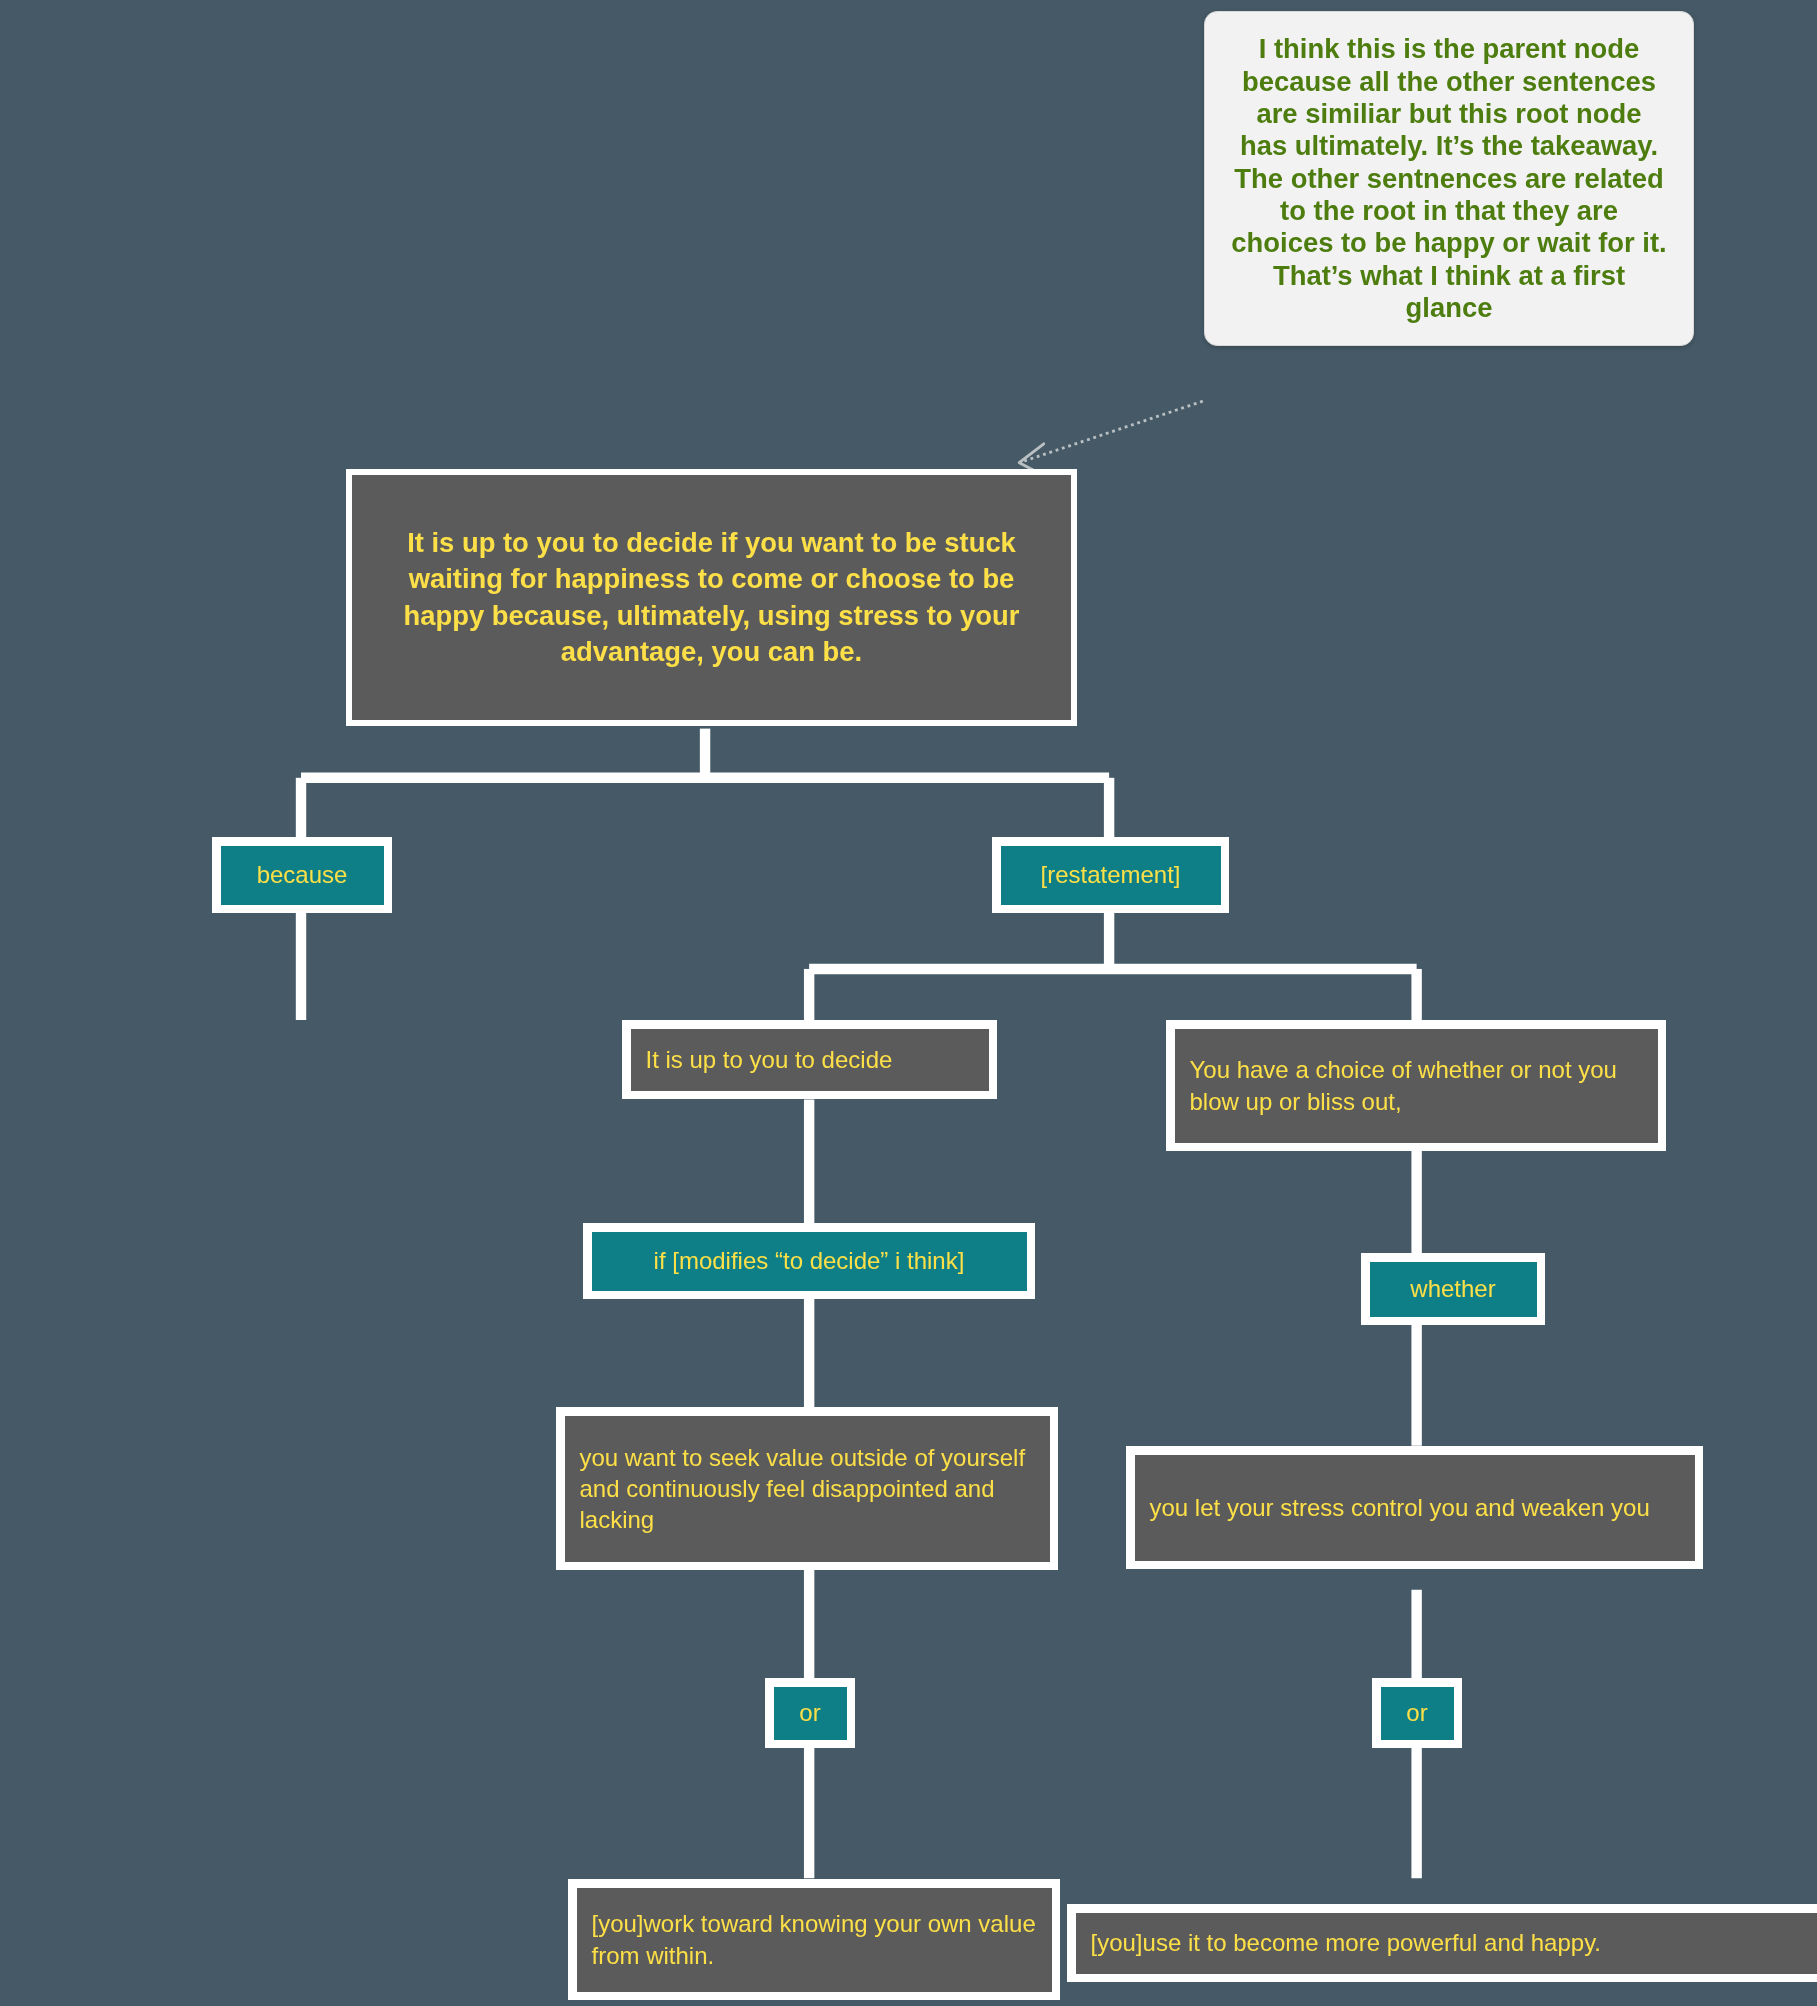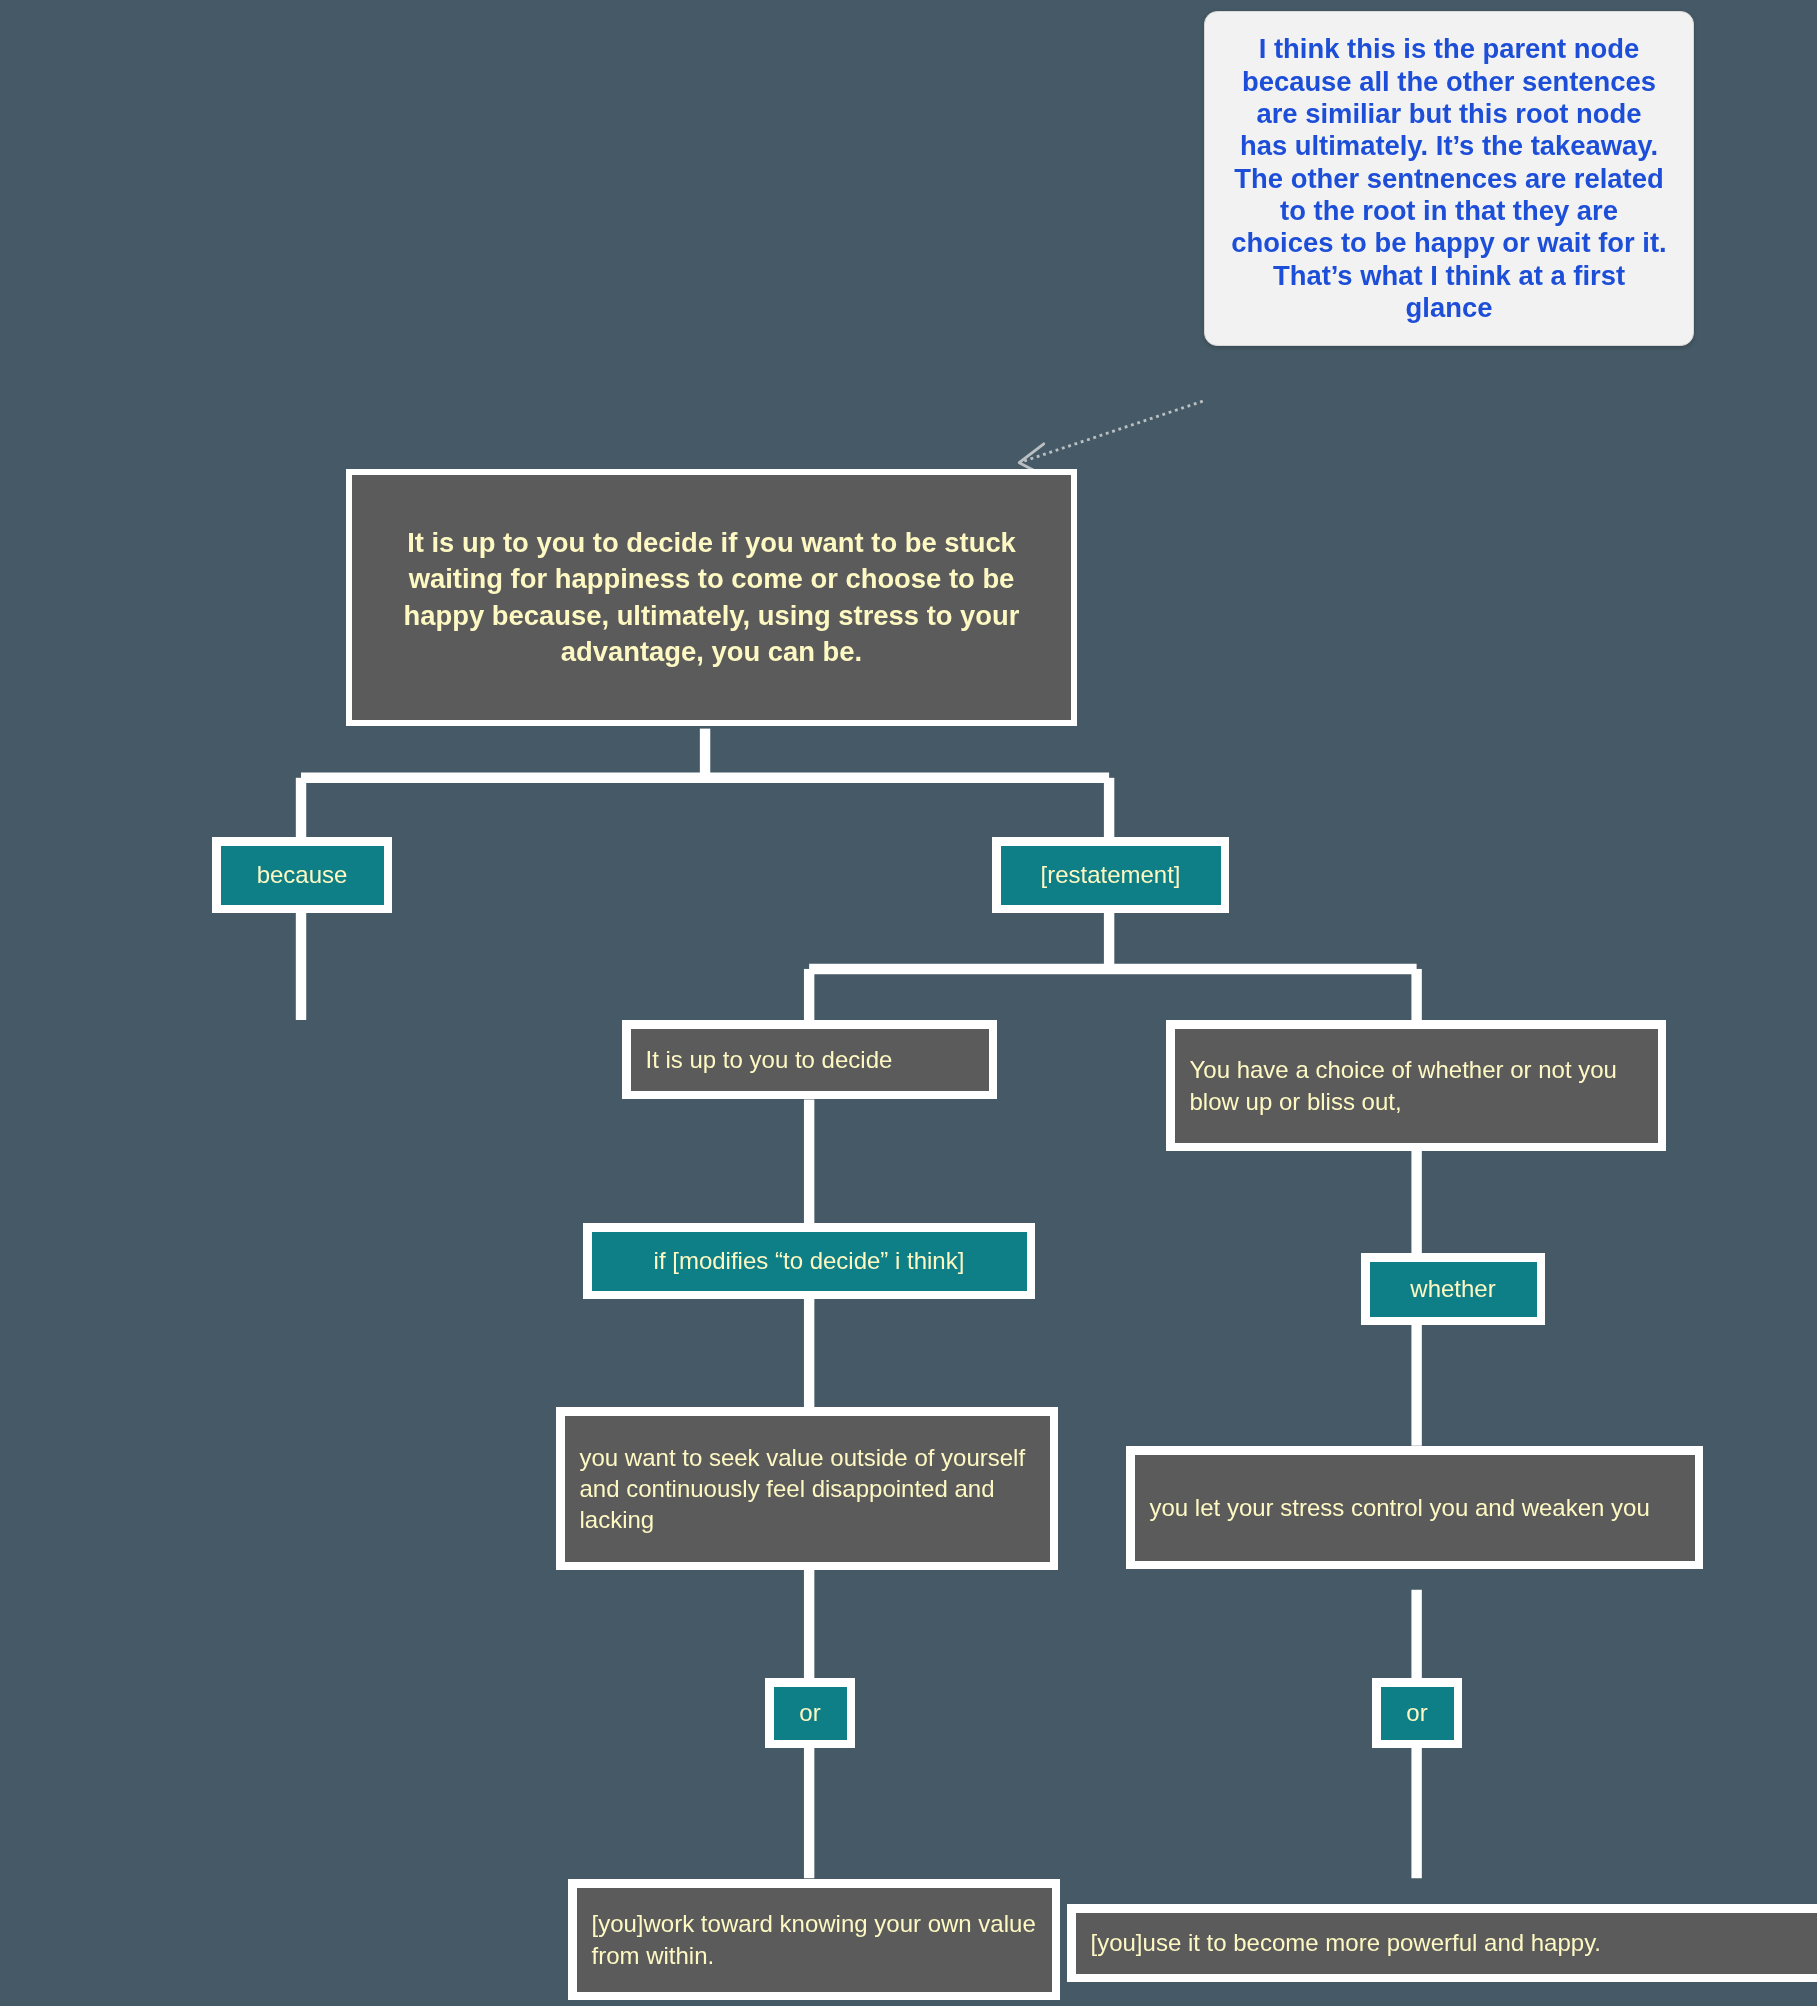--- a/index.html
+++ b/index.html
@@ -33,21 +33,21 @@
     position: absolute;
     z-index: 3;
     background: #ffffff;          
     padding: 8.5px;
     display: flex;
   }
   .node > .inner {
     flex: 1 1 auto;
     display: flex;
     align-items: center;
-    color: #fef9c3;
+    color: #fde047;
     line-height: 1.30;
   }
 
   
   .node.text > .inner {
     background: #5b5b5b;
     padding: 12.3px 15px;
     font-size: 24px;
     text-align: left;
     justify-content: flex-start;
@@ -75,21 +75,21 @@
     white-space: nowrap;
   }
 
   
   .comment {
     position: absolute;
     z-index: 4;
     background: #f2f2f2;
     border: 0.9px solid #d8d8d8;
     border-radius: 13.2px;
-    color: #1d4ed8;
+    color: #4d7c0f;
     font-size: 27.4px;
     font-weight: bold;
     line-height: 1.18;
     text-align: center;
     padding: 21px 24.6px;
     box-shadow: 0 1.9px 4.7px rgba(0,0,0,0.18);
   }
 </style>
 </head>
 <body>

